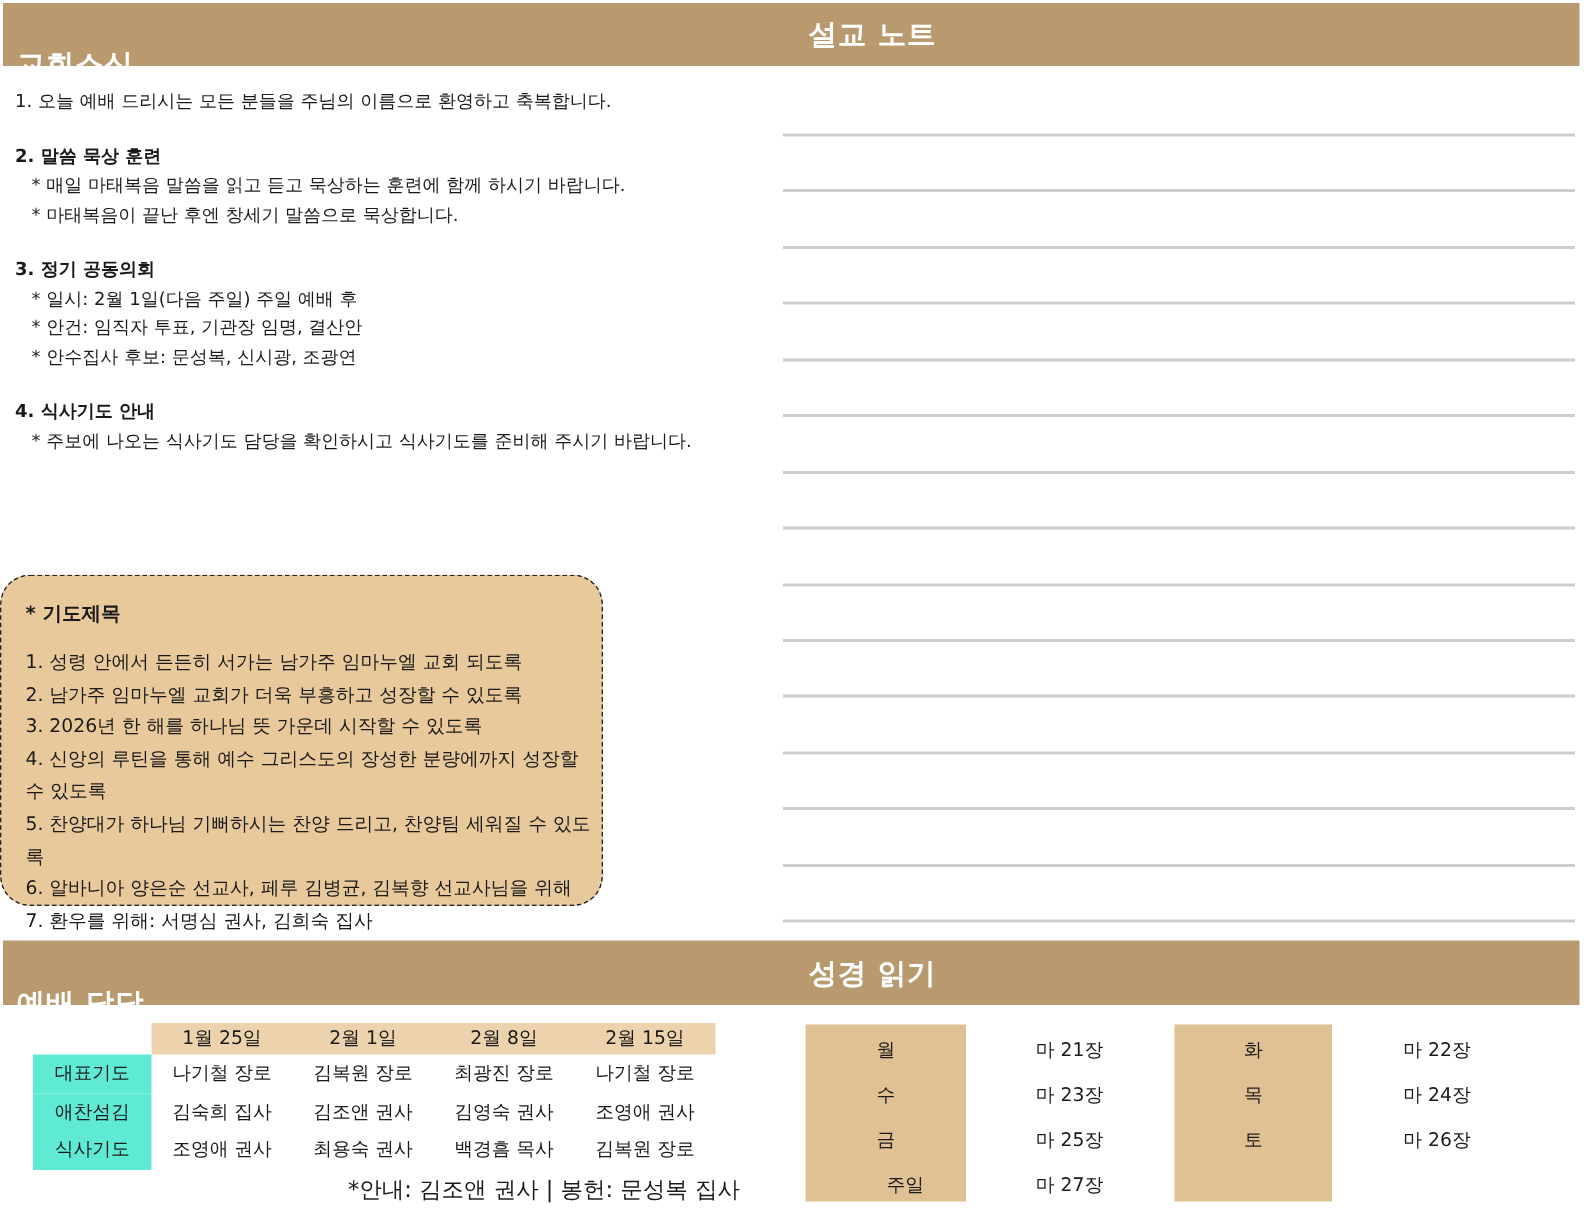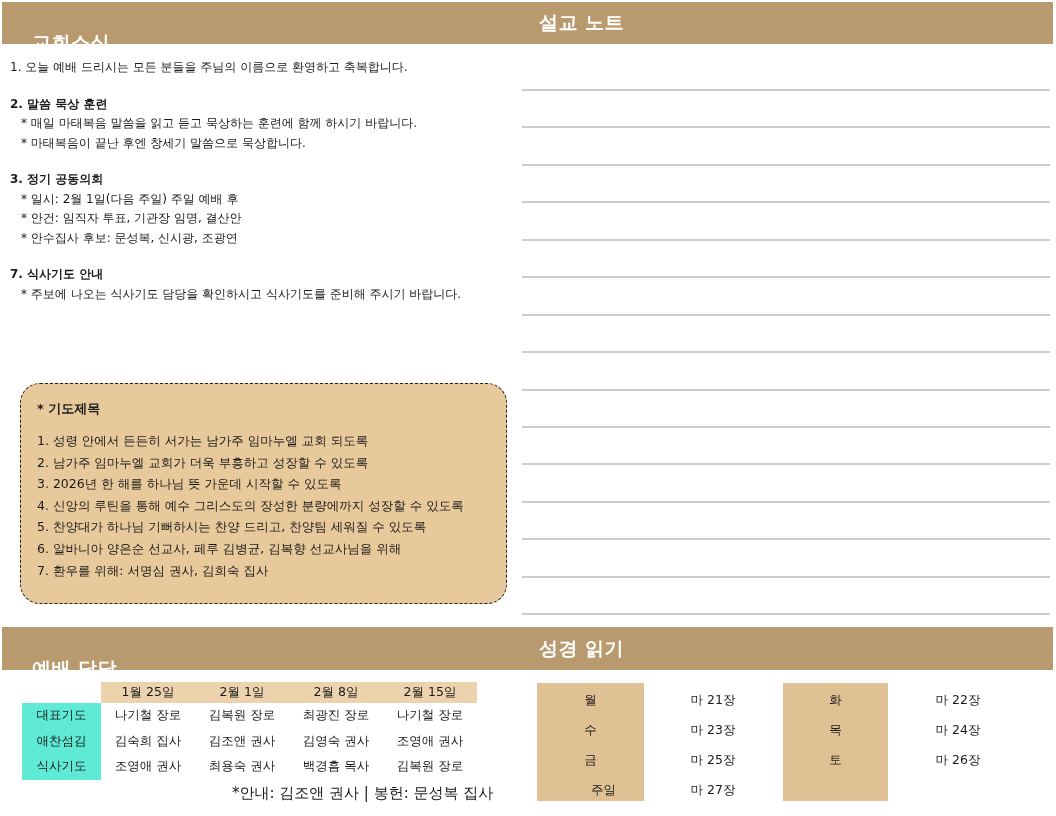--- a/index.html
+++ b/index.html
@@ -10,33 +10,33 @@
     }
     .page { position: relative; width: 1056px; height: 816px; }
 
     .bar {
       position: absolute; background: #b89a6e; color: #ffffff;
       font-weight: bold; font-size: 19px; letter-spacing: 0.5px;
       display: flex; align-items: center;
     }
     .bar-top { left: 2px; top: 2px; width: 1051px; height: 42px; }
     .bar-bottom { left: 2px; top: 627px; width: 1051px; height: 43px; }
-    .bar .title-left { position: absolute; left: 30px; margin-top: 40px; }
+    .bar .title-left { position: absolute; left: 9px; margin-top: 40px; }
     .bar .title-right { position: absolute; left: 537px; }
 
     
     .news { position: absolute; left: 10px; top: 58px; width: 500px; font-size: 12px; line-height: 19.5px; }
     .news .item { margin-bottom: 17px; }
     .news .item-head { font-weight: bold; }
     .news .item-plain { }
     .news .sub { padding-left: 11px; }
 
     
     .prayer-box {
-      position: absolute; left: 20px; top: 383px; width: 487px; height: 221px;
+      position: absolute; left: 0; top: 383px; width: 402px; height: 221px;
       background: #e8c99b; border: 1.5px dashed #222; border-radius: 20px;
       padding: 16px 0 0 16px;
       font-size: 12.5px;
     }
     .prayer-box .ptitle { font-weight: bold; font-size: 13px; margin-bottom: 12px; }
     .prayer-box .pitem { line-height: 21.6px; }
 
     
     .notes { position: absolute; left: 522px; top: 89px; width: 528px; }
     .notes .nline { height: 37.45px; border-top: 2px solid #cdcdcd; }
@@ -80,21 +80,21 @@
       <div class="sub">* 매일 마태복음 말씀을 읽고 듣고 묵상하는 훈련에 함께 하시기 바랍니다.</div>
       <div class="sub">* 마태복음이 끝난 후엔 창세기 말씀으로 묵상합니다.</div>
     </div>
     <div class="item">
       <div class="item-head">3. 정기 공동의회</div>
       <div class="sub">* 일시: 2월 1일(다음 주일) 주일 예배 후</div>
       <div class="sub">* 안건: 임직자 투표, 기관장 임명, 결산안</div>
       <div class="sub">* 안수집사 후보: 문성복, 신시광, 조광연</div>
     </div>
     <div class="item">
-      <div class="item-head">7. 식사기도 안내</div>
+      <div class="item-head">4. 식사기도 안내</div>
       <div class="sub">* 주보에 나오는 식사기도 담당을 확인하시고 식사기도를 준비해 주시기 바랍니다.</div>
     </div>
   </div>
 
   <div class="prayer-box">
     <div class="ptitle">* 기도제목</div>
     <div class="pitem">1. 성령 안에서 든든히 서가는 남가주 임마누엘 교회 되도록</div>
     <div class="pitem">2. 남가주 임마누엘 교회가 더욱 부흥하고 성장할 수 있도록</div>
     <div class="pitem">3. 2026년 한 해를 하나님 뜻 가운데 시작할 수 있도록</div>
     <div class="pitem">4. 신앙의 루틴을 통해 예수 그리스도의 장성한 분량에까지 성장할 수 있도록</div>

